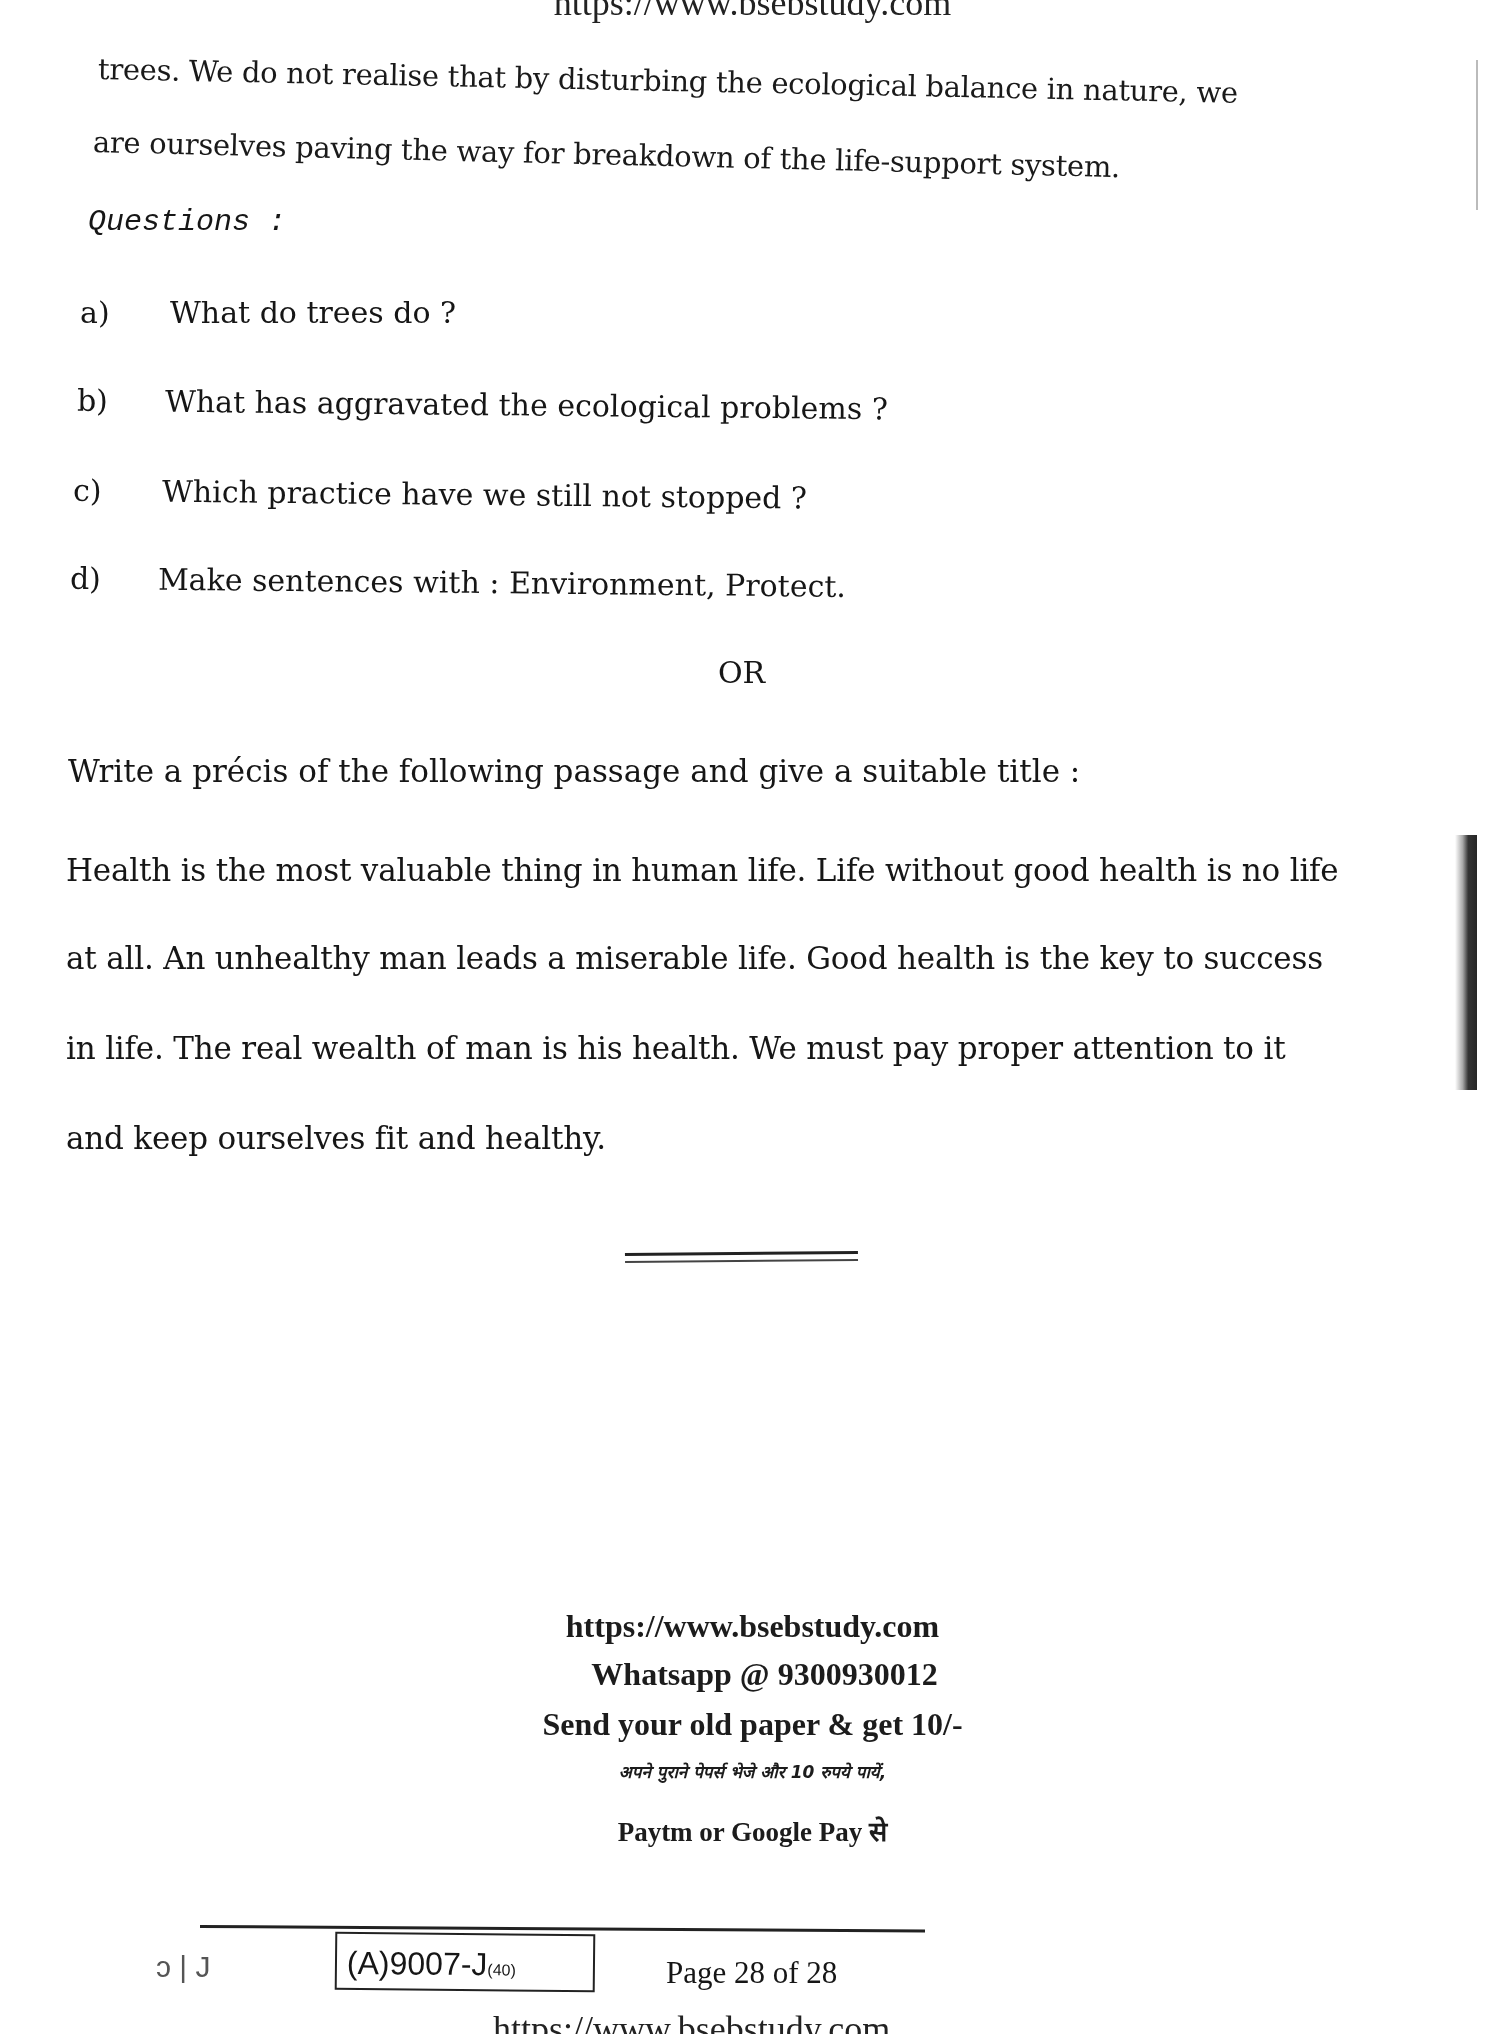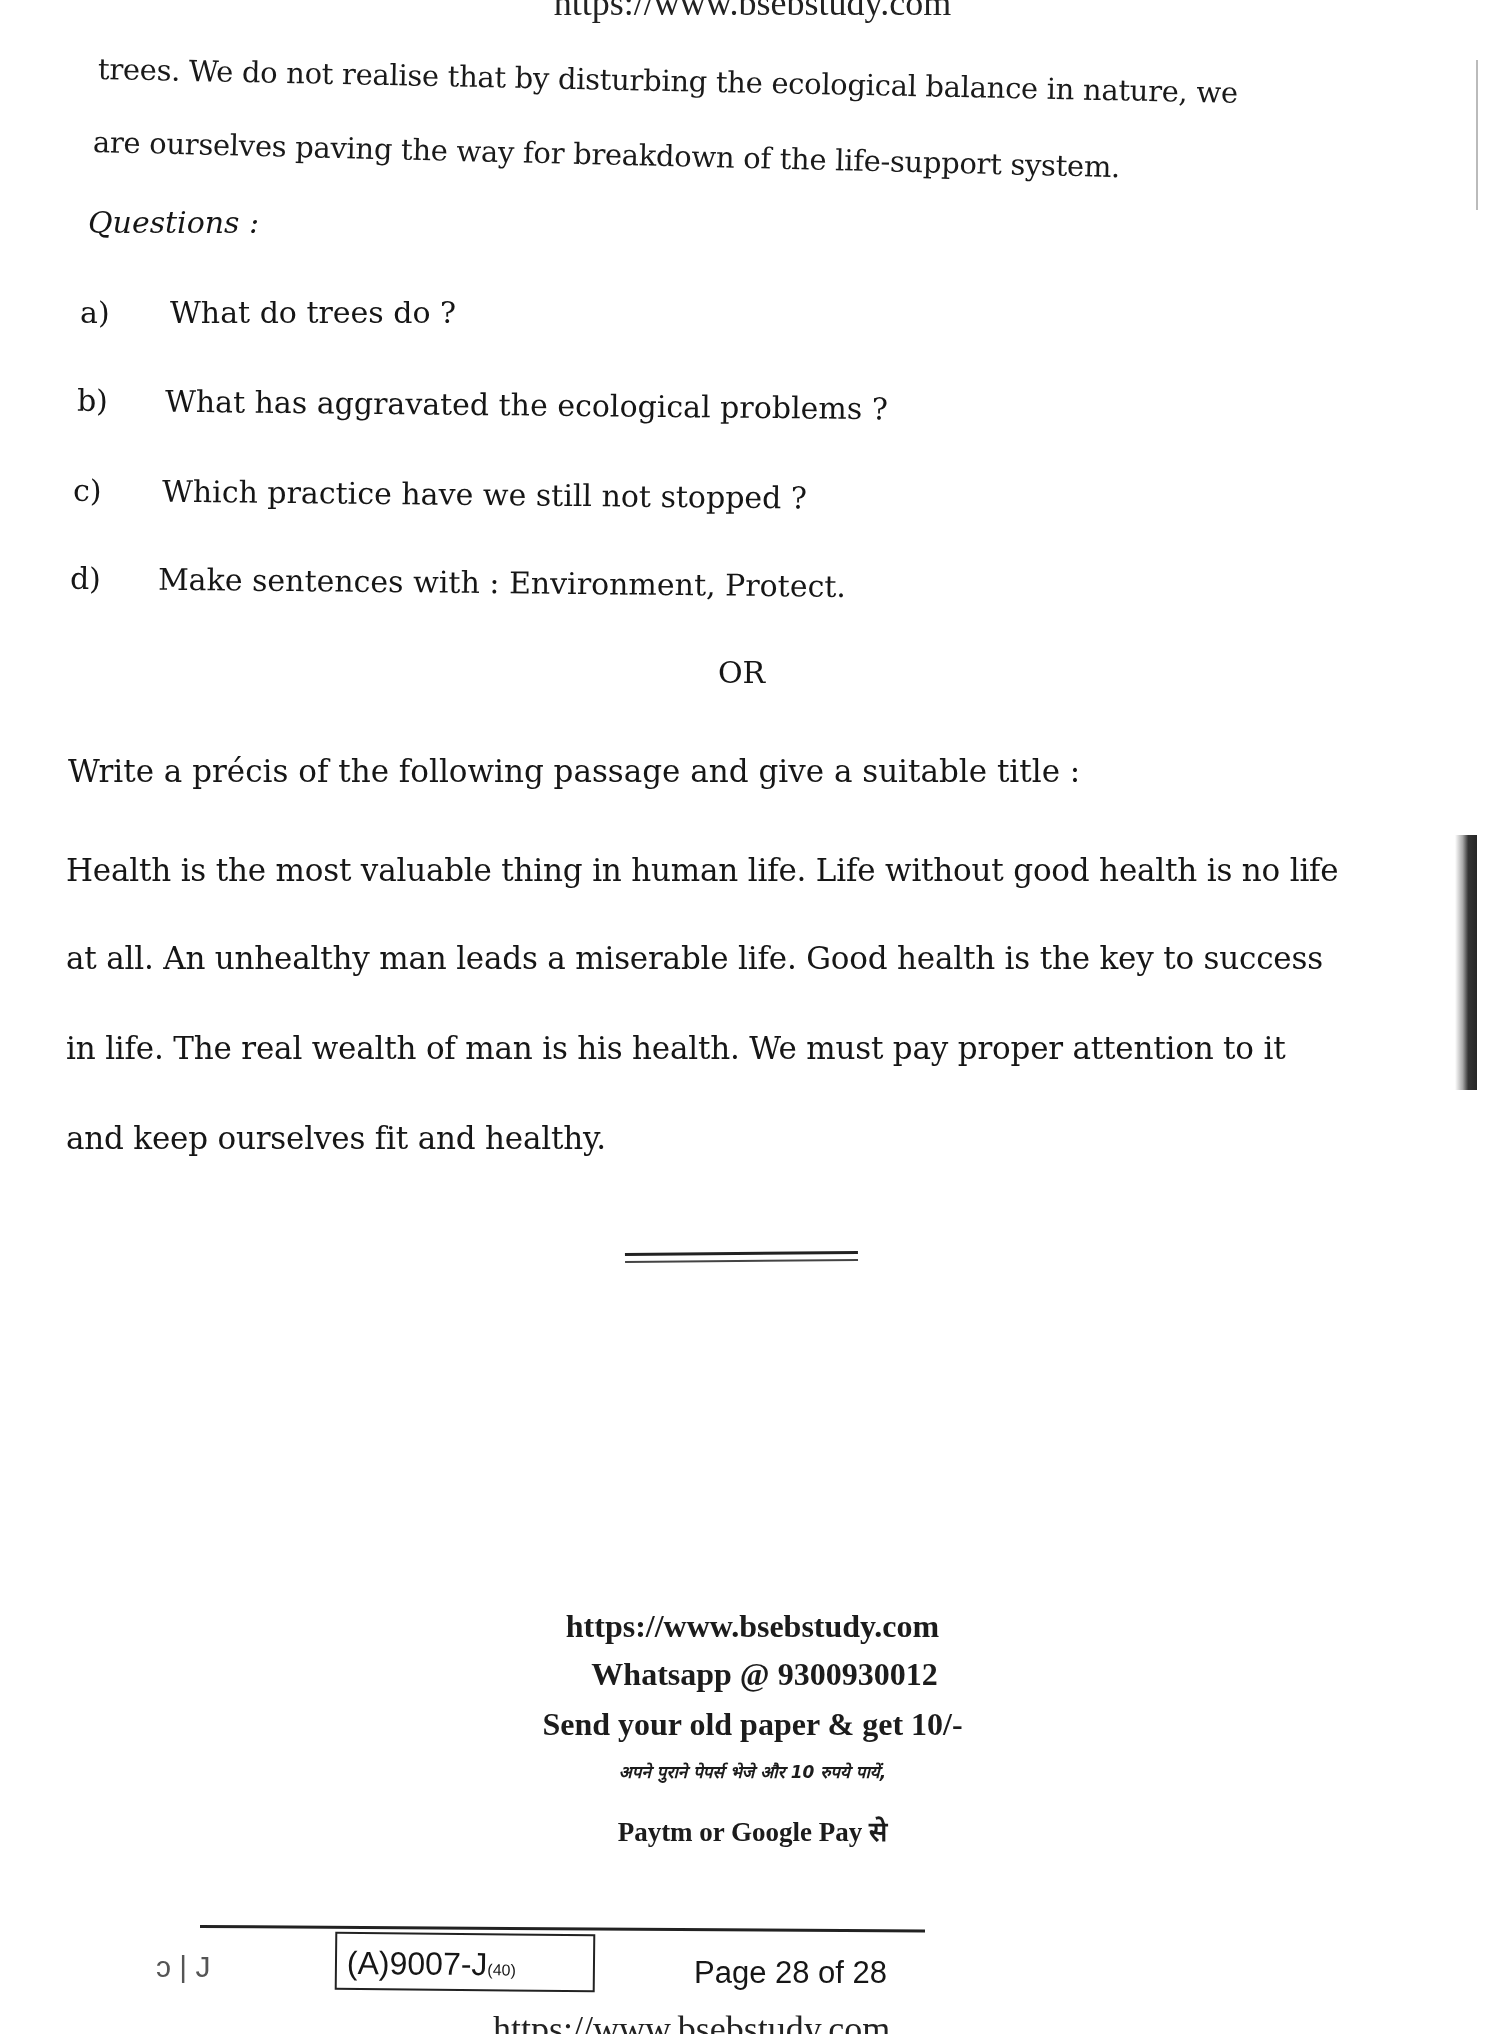--- a/index.html
+++ b/index.html
@@ -9,21 +9,21 @@
     }
     .abs { position: absolute; white-space: nowrap; }
     .header-url {
       left: 0; width: 1505px; top: -18px; text-align: center;
       font-family: "Liberation Serif", serif; font-size: 36px; color: #222;
     }
     .passage-line {
       font-family: "DejaVu Serif", serif; font-size: 29px; letter-spacing: -0.3px; color: #1a1a1a;
       transform-origin: left center;
     }
-    .q-heading { font-style: italic; font-size: 30px; left: 88px; top: 205px; }
+    .q-heading { font-style: italic; font-size: 30px; left: 88px; top: 205px; font-family: Liberation Mono, monospace; }
     .q-item { font-size: 30px; left: 0; }
     .q-label { position: absolute; }
     .q-text { position: absolute; }
     .or { left: 718px; top: 655px; font-size: 30px; }
     .instruction { left: 68px; top: 753px; font-size: 31px; }
     .precis-line { left: 66px; font-size: 31px; letter-spacing: -0.2px; }
     .divider {
       left: 625px; top: 1252px; width: 233px; height: 5px;
       border-top: 3px solid #222; border-bottom: 2px solid #444; transform: rotate(-0.5deg);
     }
@@ -35,21 +35,21 @@
       left: 200px; top: 1925px; width: 725px; height: 0; border-top: 3px solid #222;
       transform: rotate(0.35deg); transform-origin: left;
     }
     .footer-left { left: 156px; top: 1950px; font-size: 30px; font-family: "Liberation Sans", sans-serif; color: #555; }
     .code-box {
       left: 335px; top: 1933px; width: 260px; height: 58px; border: 2px solid #222;
       font-family: "Liberation Sans", sans-serif; font-size: 32px; line-height: 58px; padding-left: 10px;
       box-sizing: border-box; transform: rotate(0.6deg);
     }
     .code-box sub { font-size: 16px; vertical-align: baseline; }
-    .page-no { left: 666px; top: 1955px; font-size: 31px; font-family: Liberation Sans, sans-serif; margin-left: 28px; }
+    .page-no { left: 666px; top: 1955px; font-size: 31px; font-family: Liberation Serif, serif; }
     .footer-url {
       left: 493px; top: 2008px; font-family: "Liberation Serif", serif; font-size: 36px; color: #222;
     }
     .scan-edge { left: 1455px; top: 835px; width: 22px; height: 255px;
       background: linear-gradient(90deg, #fff 0%, #999 35%, #111 60%, #000 100%); opacity: 0.85; }
     .scan-edge-top { left: 1476px; top: 60px; width: 2px; height: 150px; background: #bbb; }
   </style>
 </head>
 <body>
 

